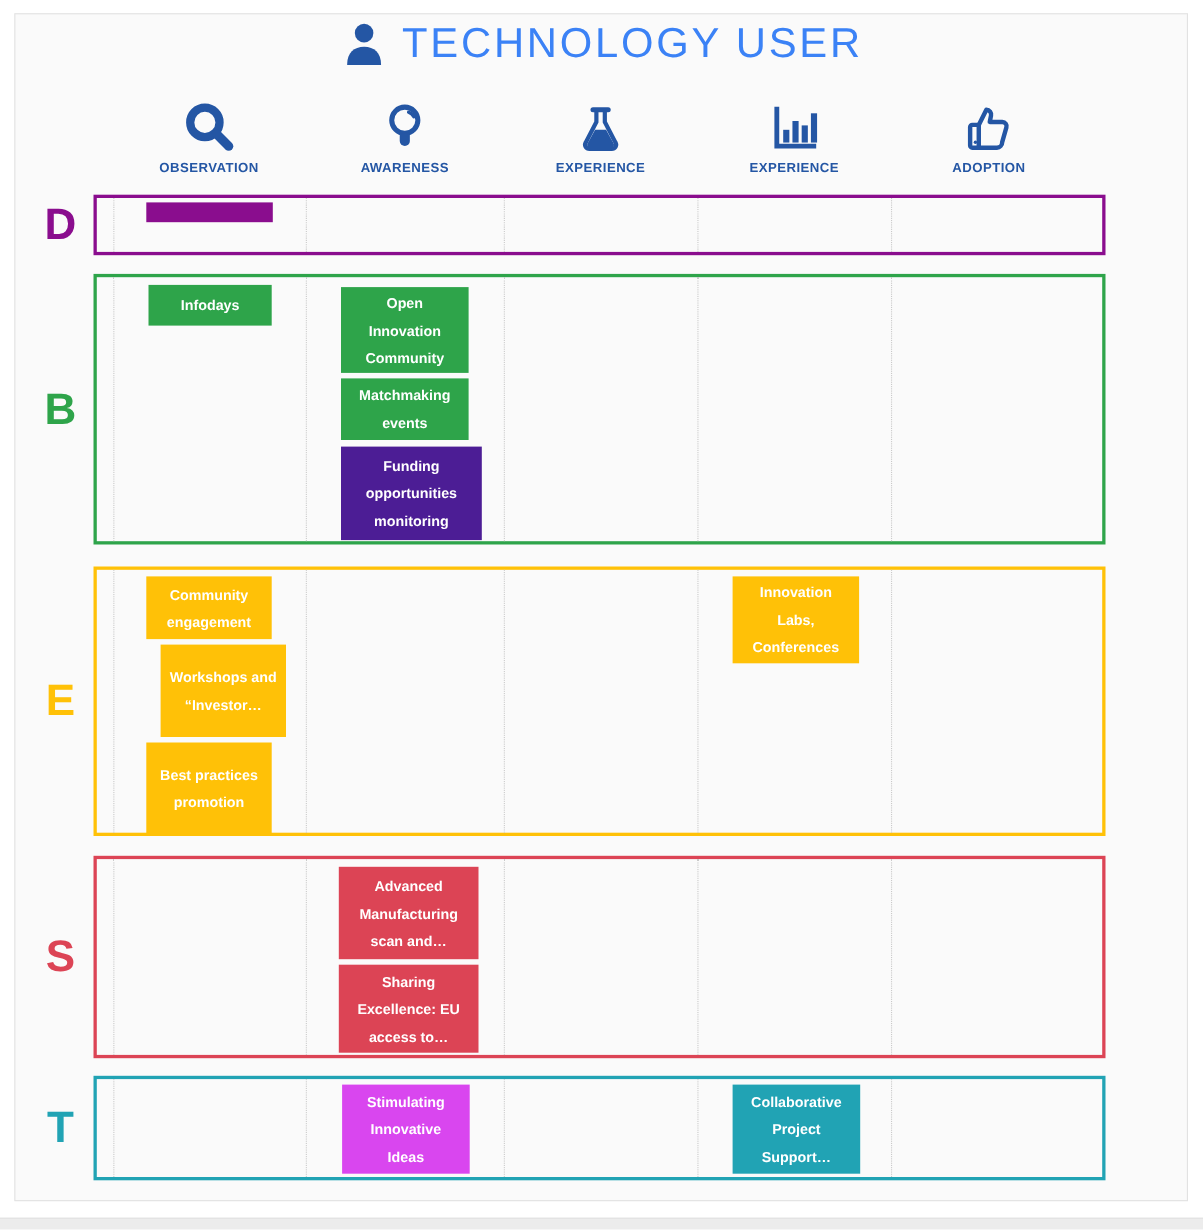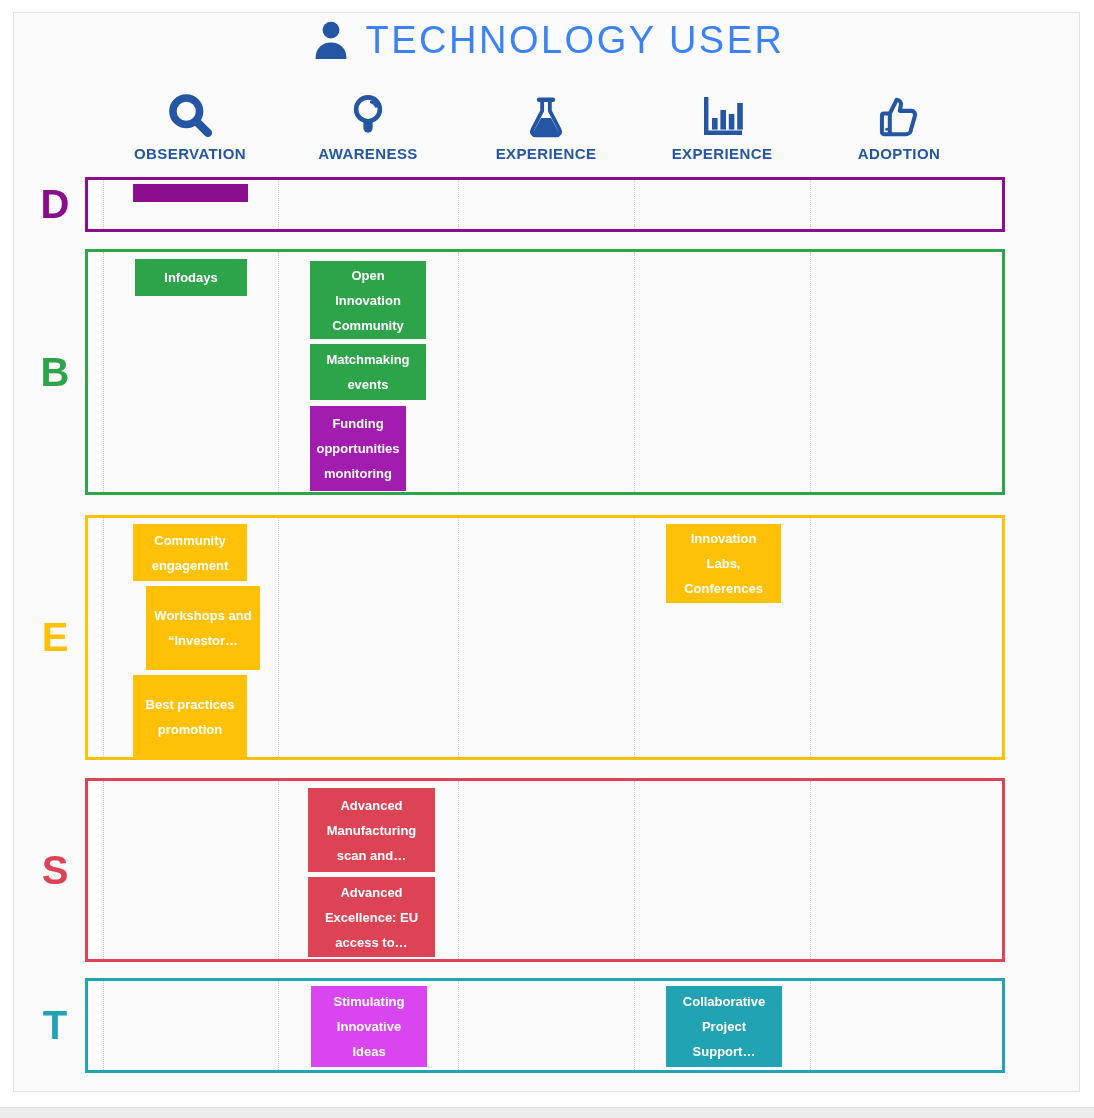--- a/index.html
+++ b/index.html
@@ -19,21 +19,21 @@
 
   
   .stage { position:absolute; top:90px; width:180px; text-align:center; }
   .stage-observation { left:100px; }
   .stage-awareness   { left:278px; }
   .stage-experiment  { left:456px; }
   .stage-experience  { left:632px; }
   .stage-adoption    { left:809px; }
   .stage-icon { height:50px; display:flex; align-items:flex-end; justify-content:center; }
   .stage-icon svg { display:block; }
-  .stage-label { margin-top:5px; font-size:15px; font-weight:bold; color:#2456a4; letter-spacing:0.4px; }
+  .stage-label { margin-top:5px; font-size:12px; font-weight:bold; color:#2456a4; letter-spacing:0.4px; }
 
   
   .row { position:absolute; left:85px; width:920px; border:3px solid; box-sizing:border-box; }
   .row-d { top:177px; height:55px;  border-color:#8a0d8e; }
   .row-b { top:249px; height:246px; border-color:#2ea44a; }
   .row-e { top:515px; height:245px; border-color:#ffc107;padding-left:17px; }
   .row-s { top:778px; height:184px; border-color:#dc4455; }
   .row-t { top:978px; height:95px;  border-color:#21a3b4; }
 
   .row-label { position:absolute; left:30px; width:50px; display:flex; align-items:center;
@@ -50,21 +50,21 @@
 
   .item { position:absolute; display:flex; align-items:center; justify-content:center;
           text-align:center; color:#ffffff; font-weight:bold; font-size:13px;
           line-height:25px; padding:4px 8px; box-sizing:border-box; }
 
   
   .d-bar       { left:45px;  top:4px;   width:115px; height:18px; background:#8a0d8e; padding:0; }
   .b-infodays  { left:47px;  top:7px;   width:112px; height:37px; background:#2ea44a; }
   .b-openinno  { left:222px; top:9px;   width:116px; height:78px; background:#2ea44a; }
   .b-matchmk   { left:222px; top:92px;  width:116px; height:56px; background:#2ea44a; }
-  .b-funding   { left:222px; top:154px; width:96px; height:85px; background:#a21caf; }
+  .b-funding   { left:222px; top:154px; width:128px; height:85px; background:#4c1d95; }
   .e-community { left:45px;  top:6px;   width:114px; height:57px; background:#ffc107; }
   .e-workshops { left:58px;  top:68px;  width:114px; height:84px; background:#ffc107; }
   .e-bestprac  { left:45px;  top:157px; width:114px; height:83px; background:#ffc107; }
   .e-innolabs  { left:578px; top:6px;   width:115px; height:79px; background:#ffc107; }
   .s-advman    { left:220px; top:7px;   width:127px; height:84px; background:#dc4455; }
   .s-sharing   { left:220px; top:96px;  width:127px; height:80px; background:#dc4455; }
   .t-stimul    { left:223px; top:5px;   width:116px; height:81px; background:#d946ef; }
   .t-collab    { left:578px; top:5px;   width:116px; height:81px; background:#21a3b4; }
 </style>
 </head>
@@ -178,21 +178,21 @@
     <div class="item e-innolabs">Innovation Labs, Conferences</div>
   </div>
 
   <div class="row row-s">
     <div class="sep sep-1"></div>
     <div class="sep sep-2"></div>
     <div class="sep sep-3"></div>
     <div class="sep sep-4"></div>
     <div class="sep sep-5"></div>
     <div class="item s-advman">Advanced Manufacturing scan and…</div>
-    <div class="item s-sharing">Advanced Excellence: EU access to…</div>
+    <div class="item s-sharing">Sharing Excellence: EU access to…</div>
   </div>
 
   <div class="row row-t">
     <div class="sep sep-1"></div>
     <div class="sep sep-2"></div>
     <div class="sep sep-3"></div>
     <div class="sep sep-4"></div>
     <div class="sep sep-5"></div>
     <div class="item t-stimul">Stimulating Innovative Ideas</div>
     <div class="item t-collab">Collaborative Project Support…</div>

